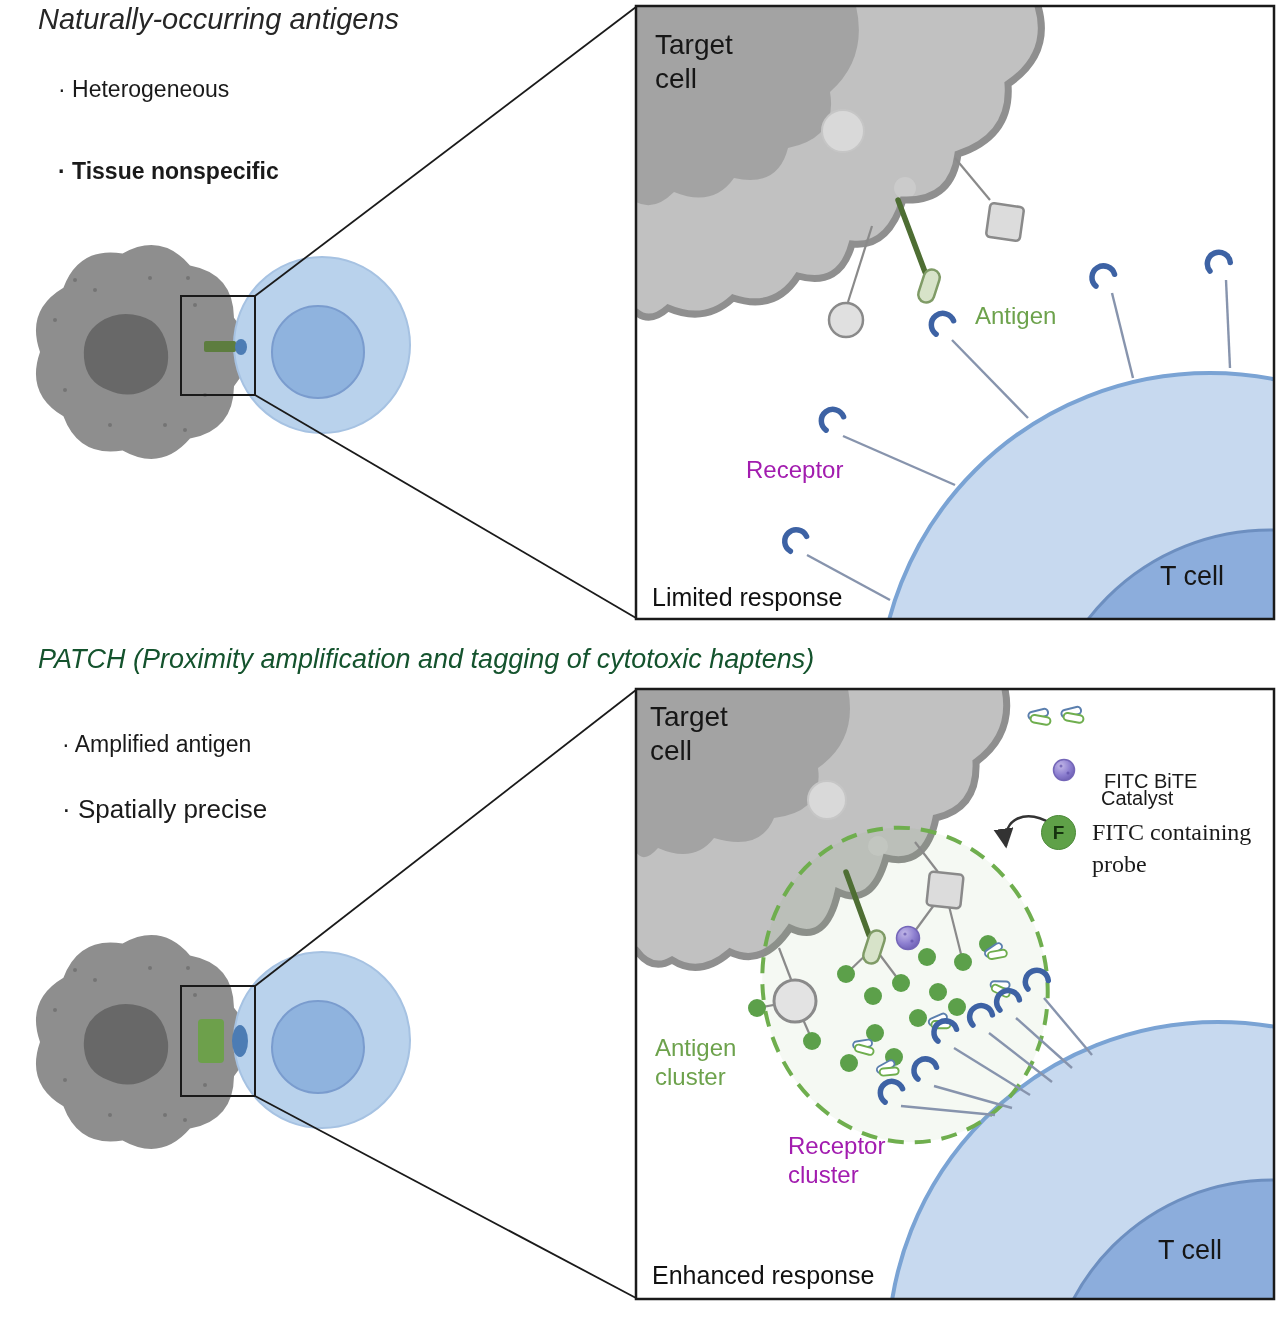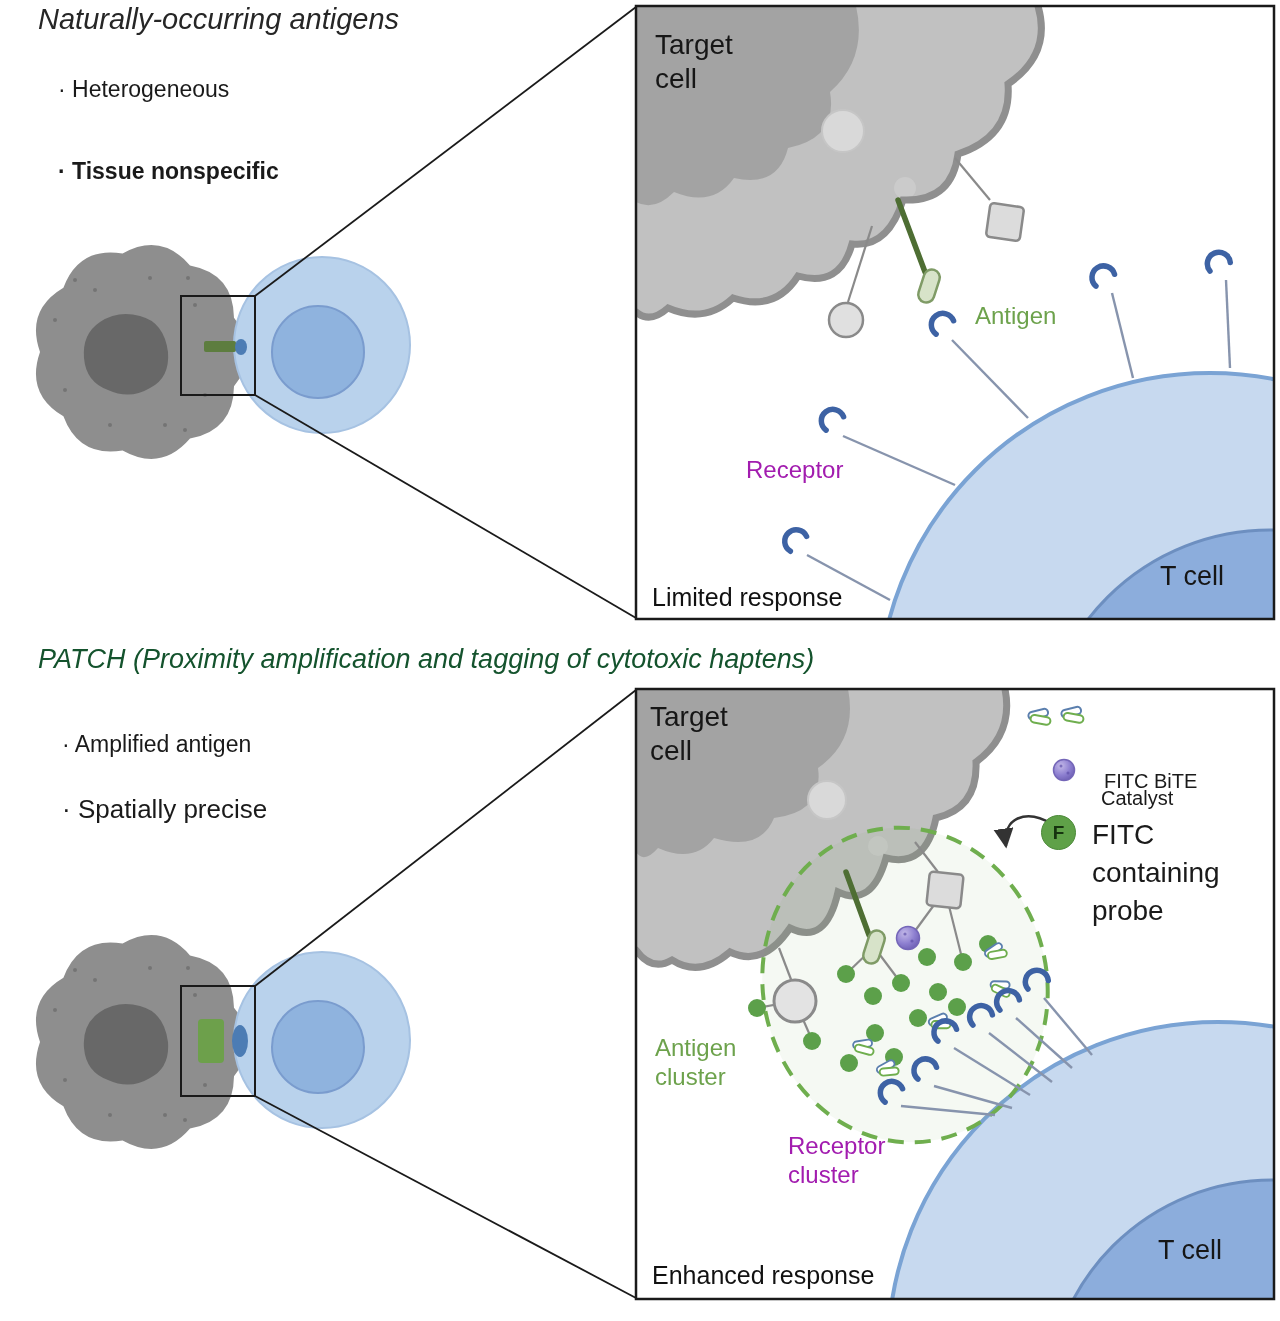--- a/index.html
+++ b/index.html
@@ -259,21 +259,21 @@
 <div class="lbl center" style="left:1160px;top:560px;width:100px;font-size:27px;color:#161616;">T cell</div>
 
 <div class="lbl italic titlegreen" style="left:38px;top:643px;font-size:27px;">PATCH (Proximity amplification and tagging of cytotoxic haptens)</div>
 <div class="lbl" style="left:62px;top:714px;font-size:23px;margin-top:17px;">· Amplified antigen</div>
 <div class="lbl" style="left:62px;top:794px;font-size:26px;">· Spatially precise</div>
 
 <div class="lbl center" style="left:650px;top:700px;width:110px;font-size:28px;color:#161616;">Target
 cell</div>
 <div class="lbl" style="left:1104px;top:741px;font-size:20px;margin-top:28px;">FITC BiTE</div>
 <div class="lbl" style="left:1101px;top:759px;font-size:20px;margin-top:27px;">Catalyst</div>
-<div class="lbl" style="left:1092px;top:816px;font-size:28px;line-height:1.35;">FITC containing
+<div class="lbl" style="left:1092px;top:816px;font-size:24px;line-height:1.35;font-family:Liberation Serif, serif;">FITC containing
 probe</div>
 <div class="probe-badge">F</div>
 
 <div class="lbl green center" style="left:655px;top:992px;width:105px;font-size:24px;">Antigen
 cluster</div>
 <div class="lbl blue center" style="left:788px;top:1132px;width:125px;font-size:24px;">Receptor
 cluster</div>
 <div class="lbl" style="left:652px;top:1260px;font-size:25px;color:#111;">Enhanced response</div>
 <div class="lbl center" style="left:1158px;top:1234px;width:100px;font-size:27px;color:#161616;">T cell</div>
 

